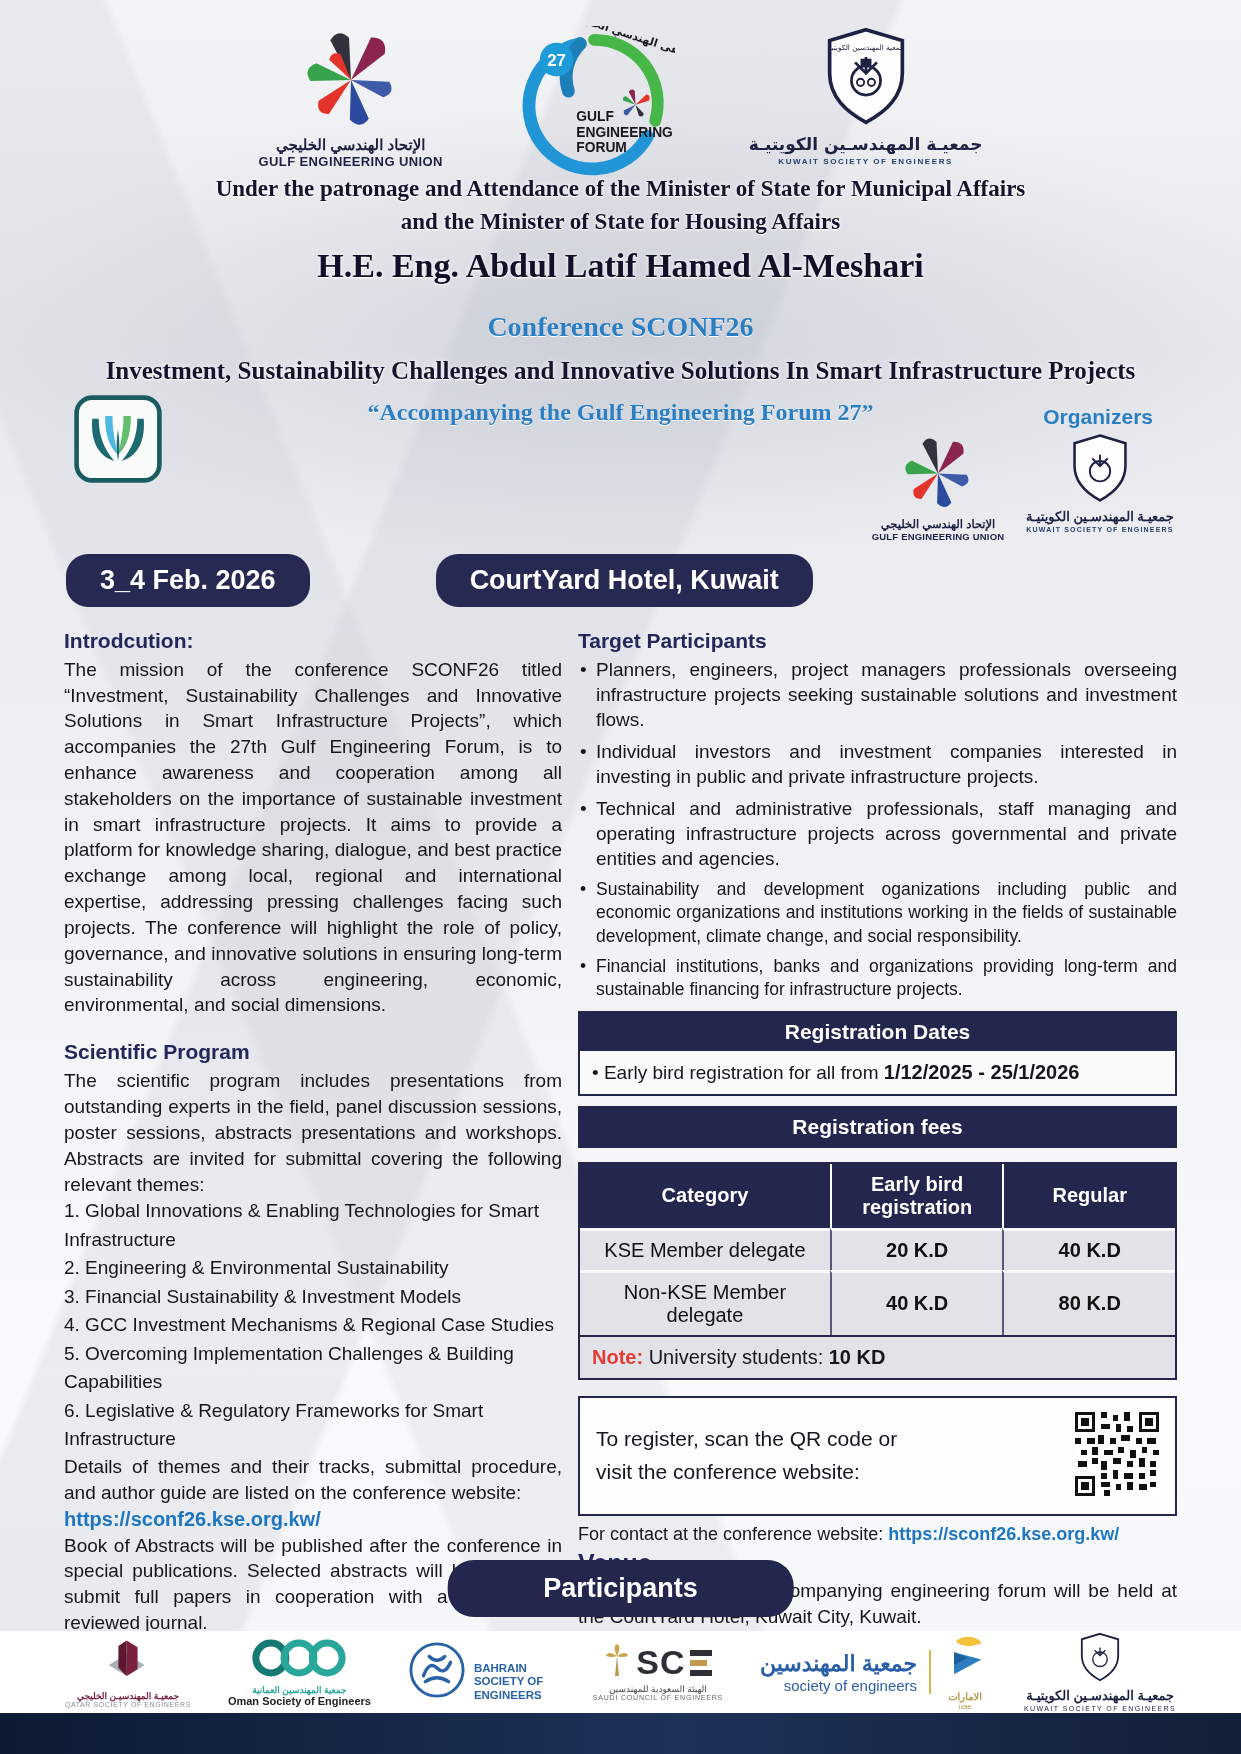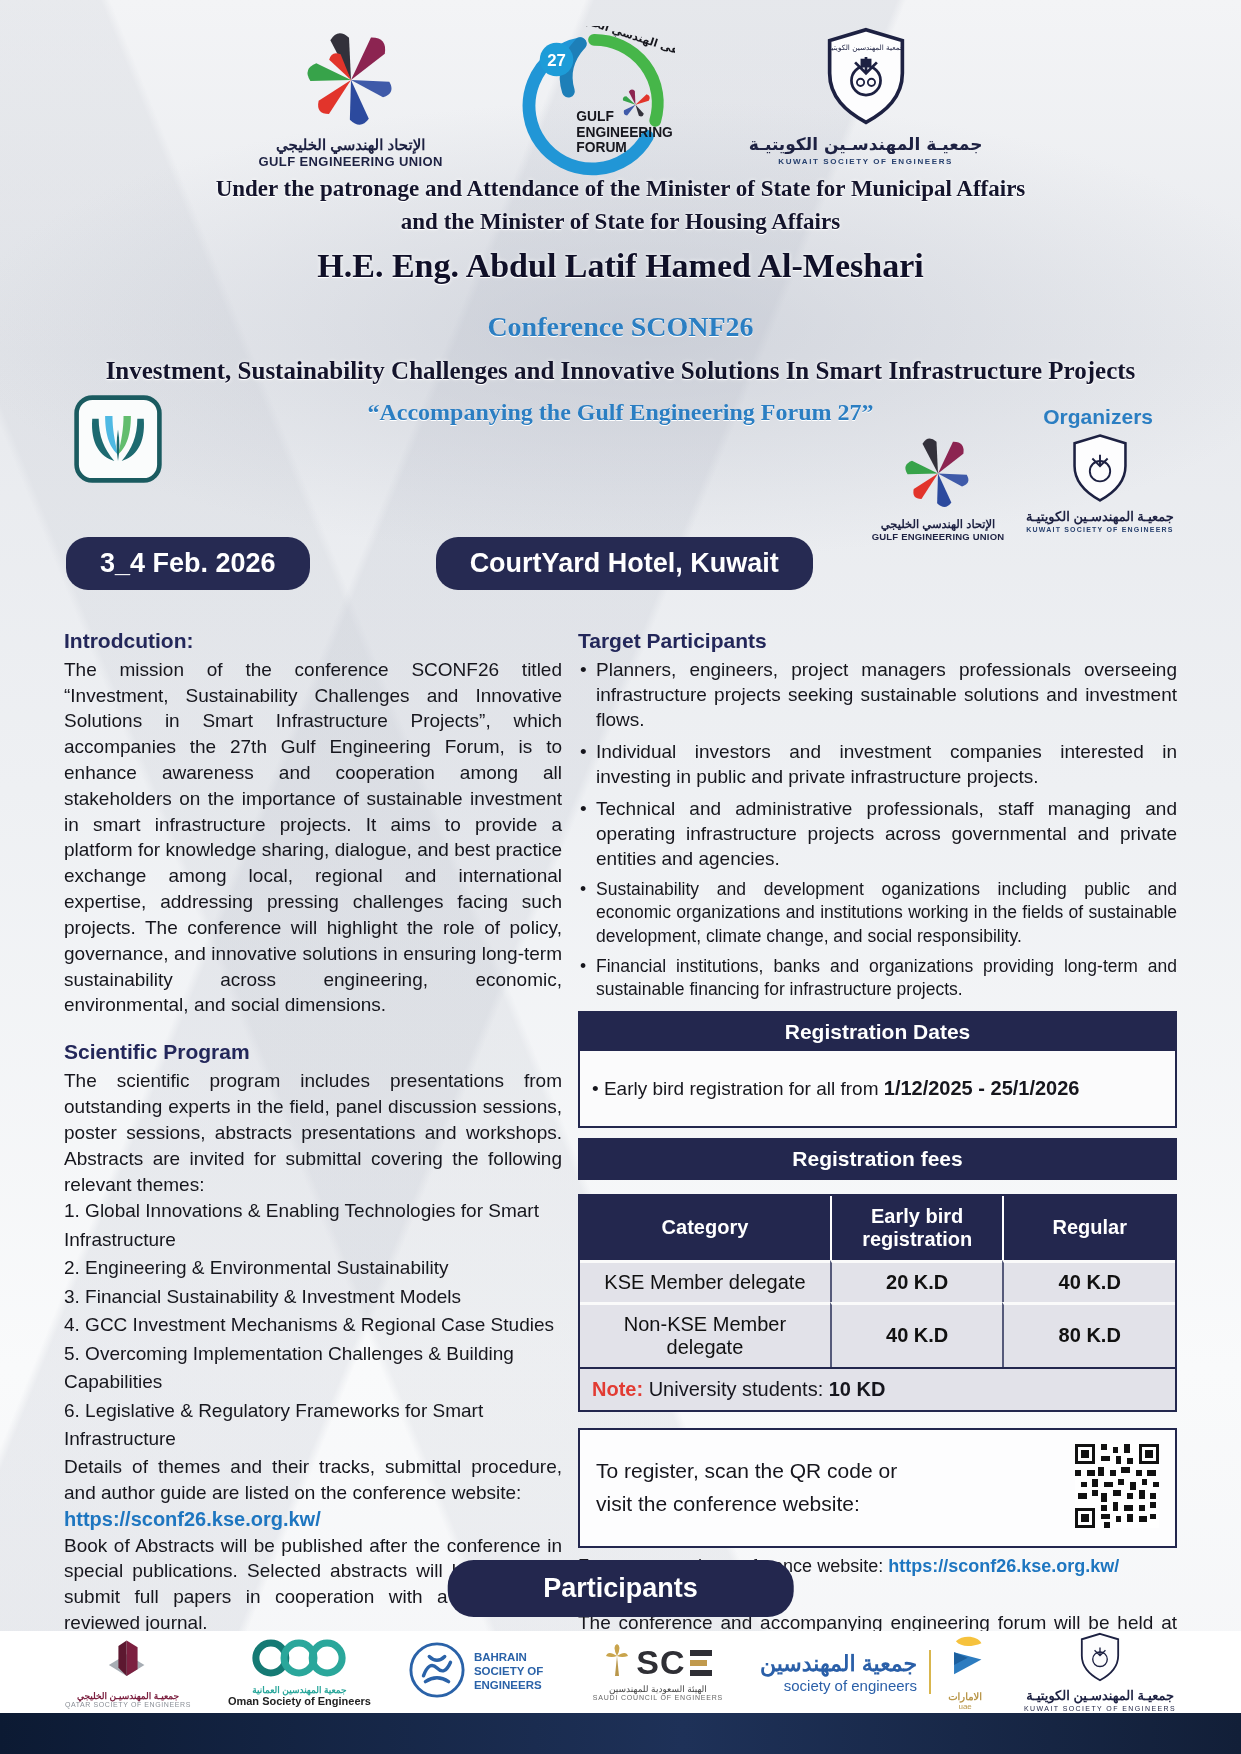--- a/index.html
+++ b/index.html
@@ -32,38 +32,38 @@
   .conf-logo{ position:absolute; left:72px; top:8px; }
   .organizers{ position:absolute; right:62px; top:20px; width:320px; text-align:center; }
   .organizers-label{ color:#2b7ec2; font-weight:bold; font-size:21px; text-align:right; padding-right:26px; }
   .organizers-row{ display:flex; justify-content:space-between; align-items:flex-start; margin-top:4px; }
   .org-col{ display:flex; flex-direction:column; align-items:center; width:158px; }
   .org-ar{ font-size:11.5px; font-weight:bold; color:#1d2142; margin-top:2px; }
   .org-en{ font-size:9.5px; font-weight:bold; color:#1d2142; letter-spacing:.2px; }
   .org-en.tiny{ font-size:7px; letter-spacing:1.2px; color:#27406e; margin-top:2px;}
   .org-script{ font-size:13px; font-weight:bold; color:#1d2142; margin-top:2px; }
   .badges-row{ position:absolute; left:66px; top:152px; display:flex; gap:126px; }
-  .pill-badge{ background:#262a52; color:#fff; font-weight:bold; font-size:27px; padding:11px 34px; border-radius:22px; white-space:nowrap; }
+  .pill-badge{ background:#262a52; color:#fff; font-weight:bold; font-size:27px; padding:11px 34px; border-radius:22px; white-space:nowrap;margin-top:17px; }
   
   .columns{ display:flex; padding:0 64px; gap:16px; margin-top:6px; }
   .col-left{ width:498px; flex:none; }
   .col-right{ flex:1; min-width:0; }
   .sec-heading{ color:#23275a; font-weight:bold; font-size:21px; margin-bottom:4px; }
   .body-text{ font-size:19px; color:#16161d; text-align:justify; line-height:1.36; }
   .theme-list{ list-style:none; font-size:19px; color:#16161d; line-height:1.5; }
   .web-link{ color:#1e76c0; font-weight:bold; font-size:20px; text-decoration:none; display:inline-block; margin:2px 0; }
   .bullets{ list-style:none; }
   .bullets li{ font-size:19px; color:#16161d; text-align:justify; line-height:1.32; margin-bottom:7px; padding-left:18px; position:relative; }
   .bullets li::before{ content:"•"; position:absolute; left:2px; top:0; }
   .bullets li.cond{ font-size:17.5px; }
   
   .reg-box{ border:2px solid #23274e; margin-top:10px; }
   .band{ background:#23274e; color:#fff; font-weight:bold; font-size:21px; text-align:center; padding:7px 4px; }
   .band.standalone{ border:2px solid #23274e; margin-top:10px; }
-  .reg-line{ background:#fbfbfc; font-size:19px; color:#16161d; padding:26px 12px; }
+  .reg-line{ background:#fbfbfc; font-size:19px; color:#16161d; padding:10px 12px; }
   .reg-line b{ font-size:20px; }
   .fees-table{ width:100%; border-collapse:separate; border-spacing:0; margin-top:14px; border:2px solid #23274e; }
   .fees-table th{ background:#23274e; color:#fff; font-size:20px; font-weight:bold; padding:9px 6px; border-left:2px solid #fff; }
   .fees-table th:first-child{ border-left:none; }
   .fees-table td{ background:#e2e2e9; color:#111; font-size:20px; text-align:center; padding:8px 6px; border-top:3px solid #fafafa; border-left:2px solid #555a7a; }
   .fees-table td:first-child{ border-left:none; }
   .fees-table td.money{ font-weight:bold; }
   .note-row{ background:#e2e2e9; border:2px solid #23274e; border-top:none; padding:9px 12px; font-size:20px; color:#16161d; }
   .note-label{ color:#e23b33; font-weight:bold; }
   .note-value{ font-weight:bold; }
@@ -78,21 +78,21 @@
   .participants-pill{ position:absolute; top:1560px; left:50%; transform:translateX(-50%); background:#23274e; color:#fff; font-weight:bold; font-size:27px; padding:13px 96px; border-radius:26px; }
   .bottom-band{ position:absolute; left:0; right:0; bottom:41px; height:82px; background:#fff; display:flex; align-items:center; justify-content:space-evenly; padding:0 28px; }
   .footer-bar{ position:absolute; left:0; right:0; bottom:0; height:41px; background:linear-gradient(90deg,#0c1a33,#1e3158 55%,#121f38); }
   .blogo{ display:flex; flex-direction:column; align-items:center; line-height:1.15; }
   .blogo .cap-ar{ font-size:9px; font-weight:bold; }
   .blogo .cap-en{ font-size:7px; letter-spacing:.6px; }
   .oman-cap-ar{ color:#2aa79b; font-size:10px; font-weight:bold; }
   .oman-cap-en{ color:#222; font-size:11px; font-weight:bold; }
   .qatar-cap-ar{ color:#7c2040; }
   .qatar-cap-en{ color:#8a8f96; }
-  .bahrain{ display:flex; align-items:center; gap:8px; }
+  .bahrain{ display:flex; align-items:flex-end; gap:8px; }
   .bahrain-cap{ color:#2a62a8; font-weight:bold; font-size:11.5px; width:82px; line-height:1.2; }
   .sce{ display:flex; flex-direction:column; align-items:center; }
   .sce-row{ display:flex; align-items:center; gap:6px; }
   .sce-letters{ font-size:34px; font-weight:bold; color:#2f2f35; letter-spacing:1px; display:flex; align-items:center; }
   .sce-e{ display:flex; flex-direction:column; gap:4px; margin-left:4px; }
   .sce-e span{ display:block; height:6px; }
   .sce-e .b1{ width:22px; background:#2f2f35; }
   .sce-e .b2{ width:17px; background:#c19a4d; }
   .sce-e .b3{ width:22px; background:#2f2f35; }
   .sce-cap-ar{ font-size:9px; color:#444; margin-top:2px; }

